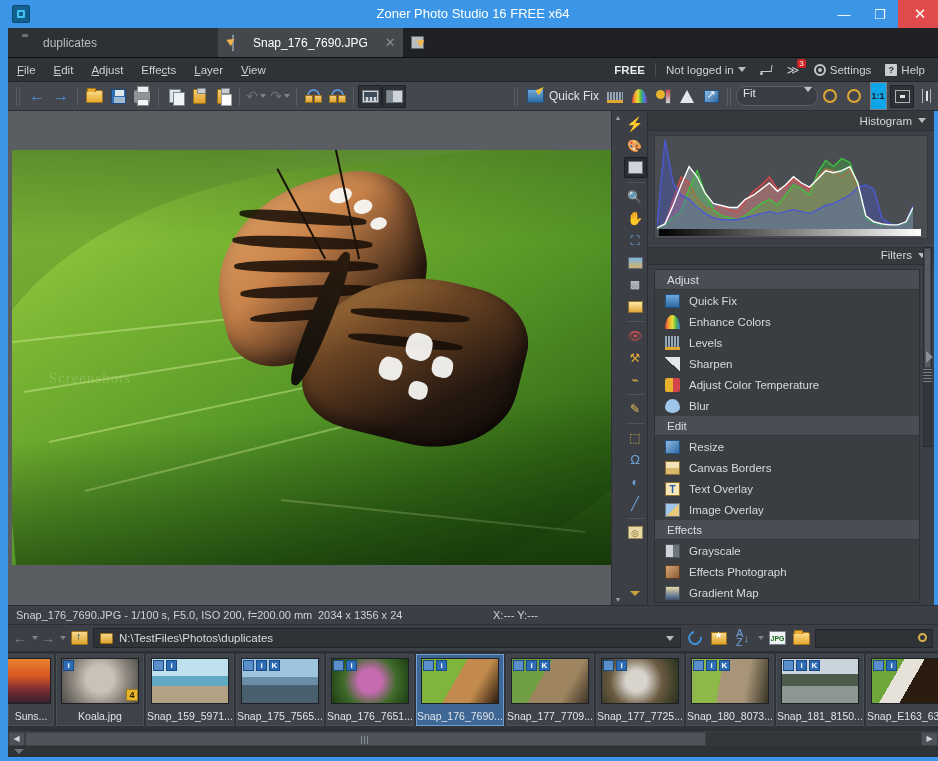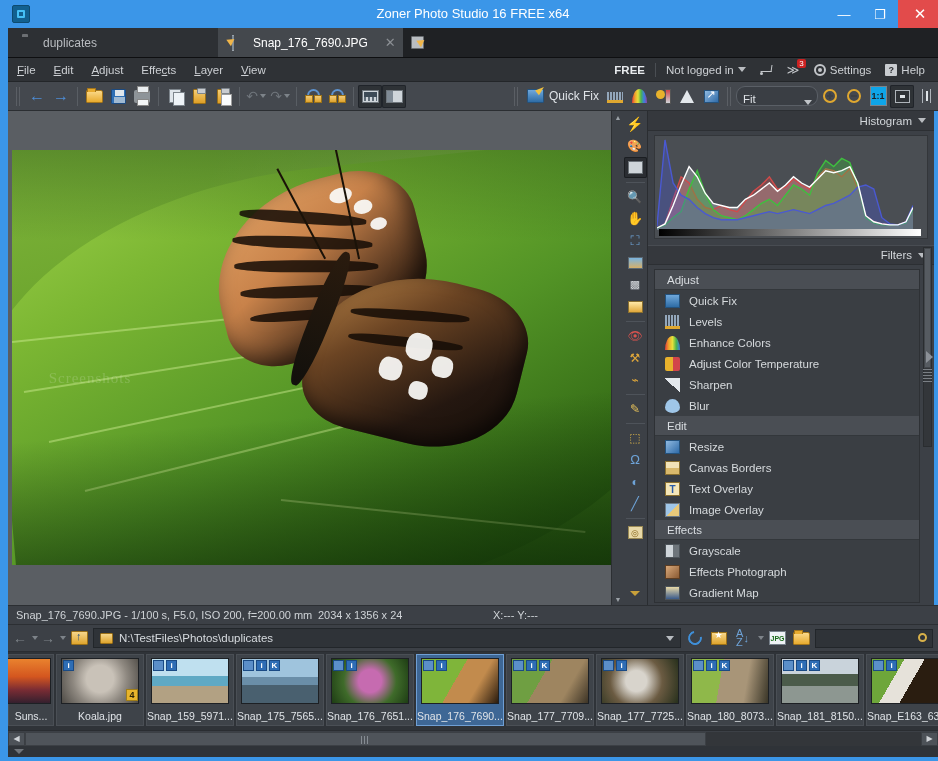--- a/index.html
+++ b/index.html
@@ -168,28 +168,28 @@
   .rb-ic{width:15px;height:14px;border-radius:50% 50% 0 0 / 100% 100% 0 0;
     background:linear-gradient(90deg,#e03b3b,#f0a32c,#e6e03a,#4bb44b,#3b7fe0,#8e44ad);}
   .ct-ic{width:15px;height:14px;position:relative;}
   .ct-ic:before{content:"";position:absolute;left:0;top:1px;width:9px;height:9px;border-radius:50%;background:#e8b22c;}
   .ct-ic:after{content:"";position:absolute;right:0;top:0;width:4px;height:13px;background:linear-gradient(#d2454a,#cfd5da);border:1px solid #555;}
   .sh-ic{width:0;height:0;border-left:7px solid transparent;border-right:7px solid transparent;border-bottom:13px solid #e3e8ec;}
   .rs-ic{width:15px;height:13px;background:linear-gradient(135deg,#8fb9e0,#2f6ba8);border:1px solid #24527d;position:relative;}
   .rs-ic:after{content:"↗";position:absolute;left:2px;top:-3px;color:#fff;font-size:11px;}
   .zoomsel {
     width: 82px; height: 20px; background: #3a3e44; border: 1px solid #5a5f66;
-    color: #dde1e5; font-size: 11.5px; display:flex;align-items:flex-end;
+    color: #dde1e5; font-size: 11.5px; display:flex;align-items:flex-start;
     padding: 0 6px; position: relative; border-radius: 9px;
   }
   .zoomsel .caret-dn{position:absolute;right:5px;border-top-color:#c0c4c8;}
   .zi-ic,.zo-ic{width:14px;height:14px;border:2px solid #e0a830;border-radius:50%;position:relative;}
   .zi-ic:before,.zo-ic:before{content:"";position:absolute;left:2px;top:4px;width:6px;height:2px;background:#3c4045;}
   .zi-ic:after{content:"";position:absolute;left:4px;top:2px;width:2px;height:6px;background:#3c4045;}
-  .oneone{width:17px;height:20px;background:#0ea5e9;color:#1c2024;font-size:9px;font-weight:bold;
+  .oneone{width:17px;height:28px;background:#0ea5e9;color:#1c2024;font-size:9px;font-weight:bold;
     display:flex;align-items:center;justify-content:center;border:1px solid #7b838a;}
   .fitall{width:15px;height:13px;border:1px solid #aeb4ba;position:relative;}
   .fitall:after{content:"";position:absolute;left:4px;top:4px;width:5px;height:3px;background:#dfe4e8;}
   .fith{width:9px;height:14px;border-left:1px solid #aeb4ba;border-right:1px solid #aeb4ba;position:relative;}
   .fith:after{content:"";position:absolute;left:3px;top:2px;width:2px;height:10px;background:#dfe4e8;}
 
   
   .canvas-area {
     position: absolute; top: 111px; left: 4px; width: 615px; height: 494px;
     background: #5a5e63; overflow: hidden;
@@ -685,34 +685,34 @@
       <span>Filters</span>
       <span class="caret-dn"></span>
     </div>
     <div class="filt-list" id="filter-list">
         <div class="grp">Adjust</div>
         <div class="fr">
           <span class="fic" style="background:linear-gradient(#6fa8dc,#2e6ca5);border:1px solid #24527d;"></span>
           <span>Quick Fix</span>
         </div>
         <div class="fr">
+          <span class="fic" style="background:linear-gradient(90deg,#e03b3b,#f0a32c,#e6e03a,#4bb44b,#3b7fe0);border-radius:50% 50% 0 0/100% 100% 0 0;"></span>
+          <span>Enhance Colors</span>
+        </div>
+        <div class="fr">
           <span class="fic" style="background:repeating-linear-gradient(to right,#93a7bb 0 2px,transparent 2px 3px);border-bottom:3px solid #e0a830;"></span>
           <span>Levels</span>
         </div>
         <div class="fr">
-          <span class="fic" style="background:linear-gradient(90deg,#e03b3b,#f0a32c,#e6e03a,#4bb44b,#3b7fe0);border-radius:50% 50% 0 0/100% 100% 0 0;"></span>
-          <span>Enhance Colors</span>
+          <span class="fic" style="background:linear-gradient(to top right,transparent 48%,#e3e8ec 48%);"></span>
+          <span>Sharpen</span>
         </div>
         <div class="fr">
           <span class="fic" style="background:linear-gradient(90deg,#e8b22c 55%,#d2454a 55%);border-radius:2px;"></span>
           <span>Adjust Color Temperature</span>
-        </div>
-        <div class="fr">
-          <span class="fic" style="background:linear-gradient(to top right,transparent 48%,#e3e8ec 48%);"></span>
-          <span>Sharpen</span>
         </div>
         <div class="fr">
           <span class="fic" style="background:#9fc6e8;border-radius:50% 50% 50% 50%/60% 60% 40% 40%;"></span>
           <span>Blur</span>
         </div>
         <div class="grp">Edit</div>
         <div class="fr">
           <span class="fic" style="background:linear-gradient(135deg,#8fb9e0,#2f6ba8);border:1px solid #24527d;"></span>
           <span>Resize</span>
         </div>

